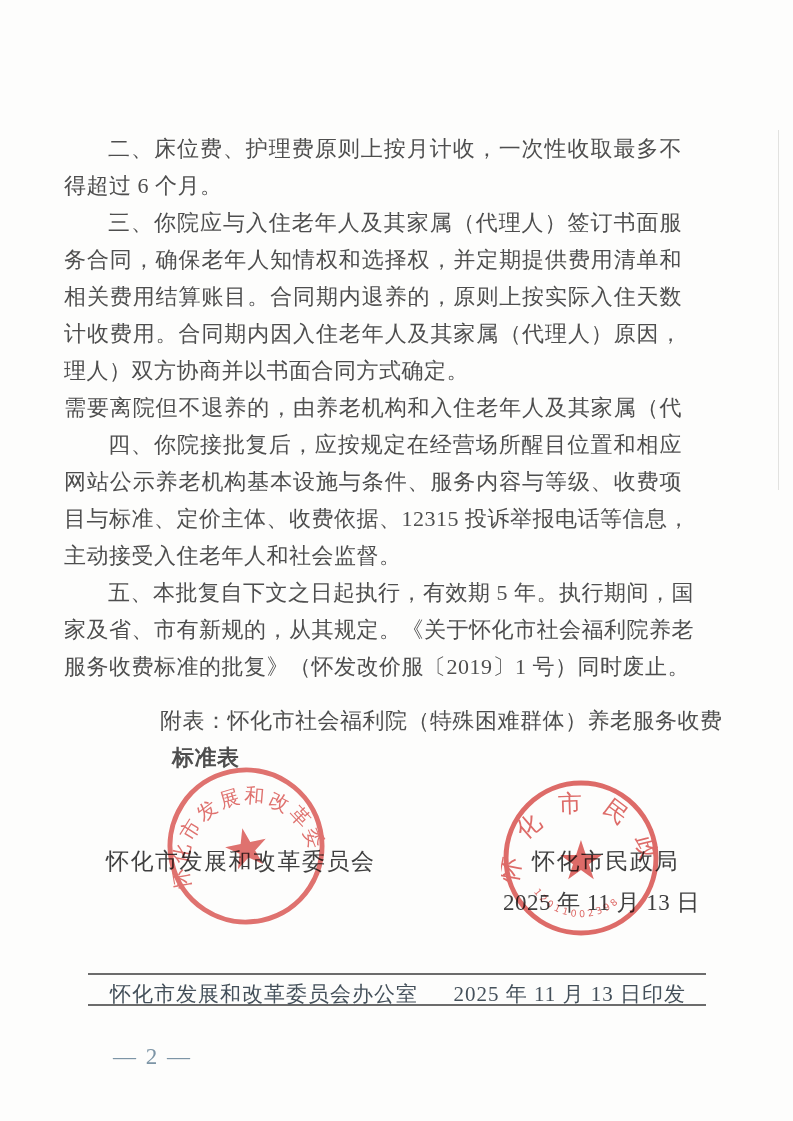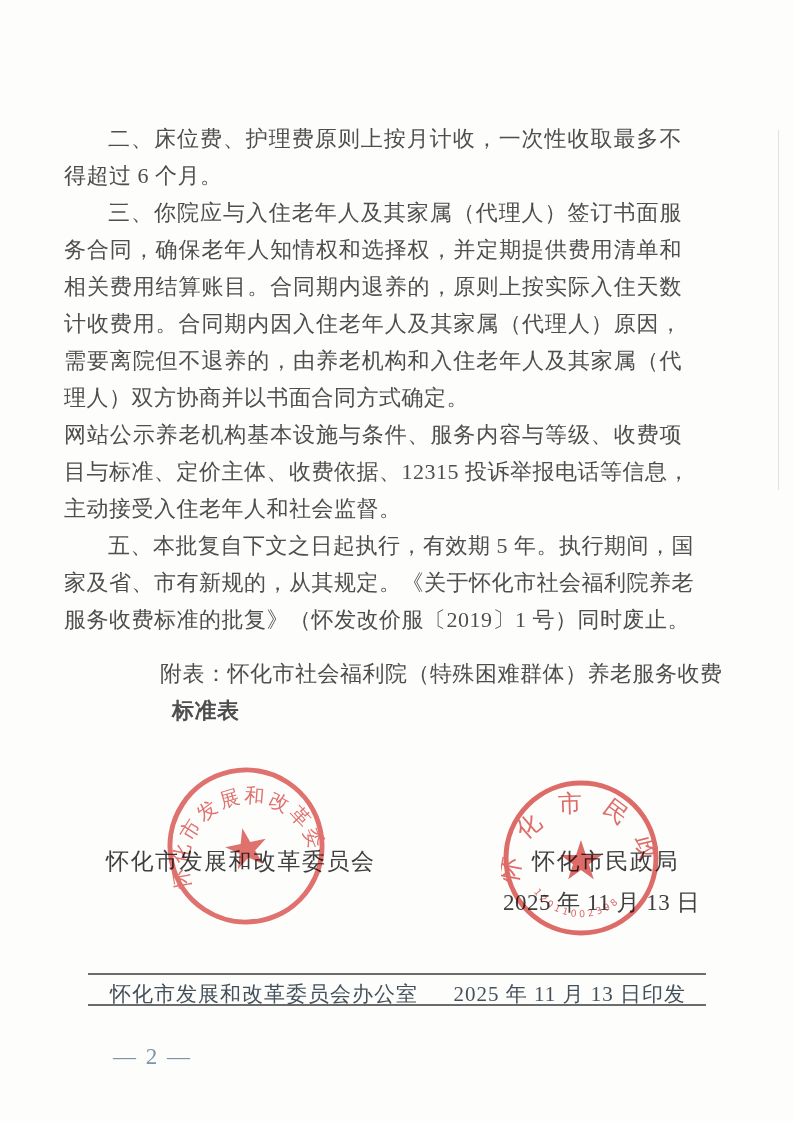--- a/index.html
+++ b/index.html
@@ -7,21 +7,21 @@
     position:relative;
     width:793px;height:1121px;
     margin:0 auto;
     background:#fdfdfc;
     overflow:hidden;
     font-family:"Liberation Serif","DejaVu Serif",serif;
     color:#4e4e4e;
   }
   
   .content{
-    position:absolute;left:64px;top:120px;width:618px;
+    position:absolute;left:64px;top:130px;width:618px;
     font-size:22px;line-height:37px;
   }
   .line{
     width:100%;
     text-align:justify;
     text-align-last:justify;
     white-space:nowrap;
     letter-spacing:.5px;
   }
   .line.last{text-align-last:left;}
@@ -66,24 +66,25 @@
   <div class="content">
     <div class="para">
       <div class="line indent">二、床位费、护理费原则上按月计收，一次性收取最多不</div>
       <div class="line last">得超过 6 个月。</div>
     </div>
     <div class="para">
       <div class="line indent">三、你院应与入住老年人及其家属（代理人）签订书面服</div>
       <div class="line">务合同，确保老年人知情权和选择权，并定期提供费用清单和</div>
       <div class="line">相关费用结算账目。合同期内退养的，原则上按实际入住天数</div>
       <div class="line">计收费用。合同期内因入住老年人及其家属（代理人）原因，</div>
+      <div class="line last">理人）双方协商并以书面合同方式确定。</div>
       <div class="line">需要离院但不退养的，由养老机构和入住老年人及其家属（代</div>
-      <div class="line last">理人）双方协商并以书面合同方式确定。</div>
     </div>
     <div class="para">
+      <div class="line indent">四、你院接批复后，应按规定在经营场所醒目位置和相应</div>
       <div class="line">网站公示养老机构基本设施与条件、服务内容与等级、收费项</div>
       <div class="line">目与标准、定价主体、收费依据、12315 投诉举报电话等信息，</div>
       <div class="line last">主动接受入住老年人和社会监督。</div>
     </div>
     <div class="para">
       <div class="line indent">五、本批复自下文之日起执行，有效期 5 年。执行期间，国</div>
       <div class="line">家及省、市有新规的，从其规定。《关于怀化市社会福利院养老</div>
       <div class="line last">服务收费标准的批复》（怀发改价服〔2019〕1 号）同时废止。</div>
     </div>
     <div class="attachment">

